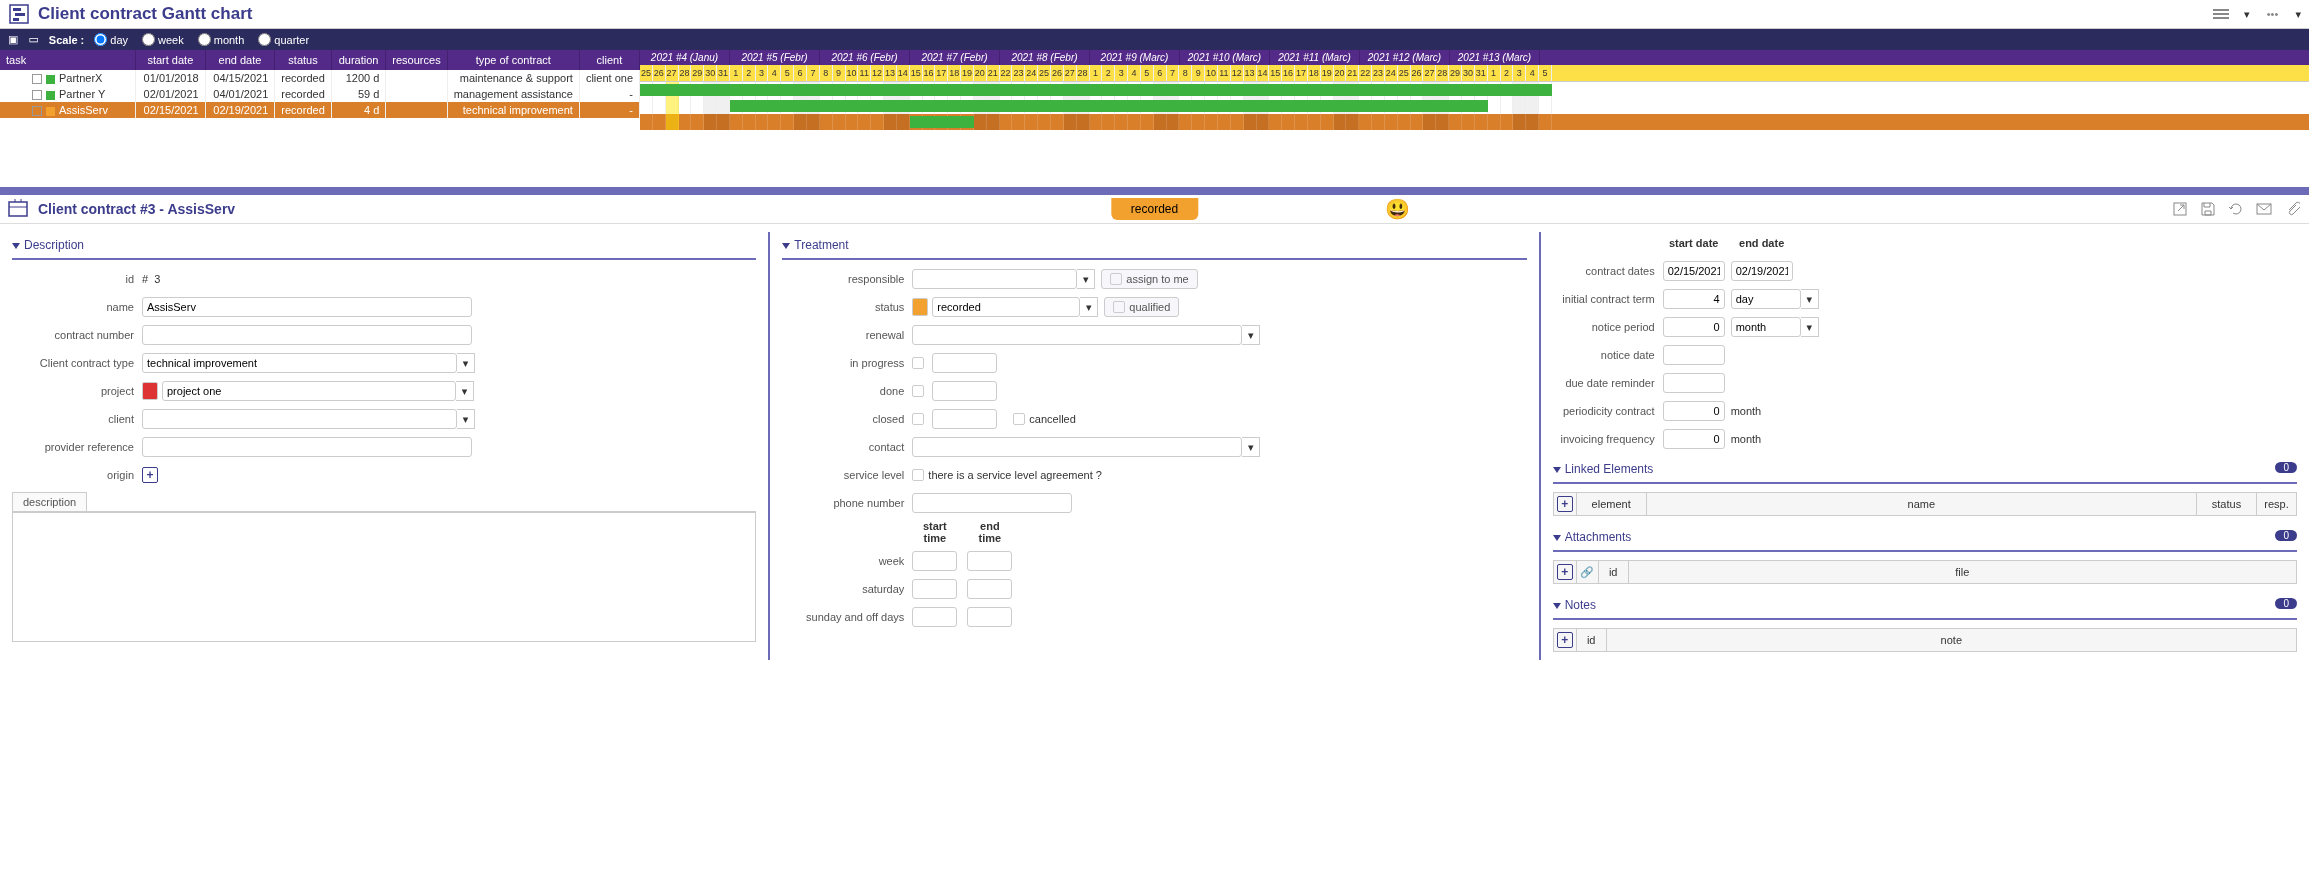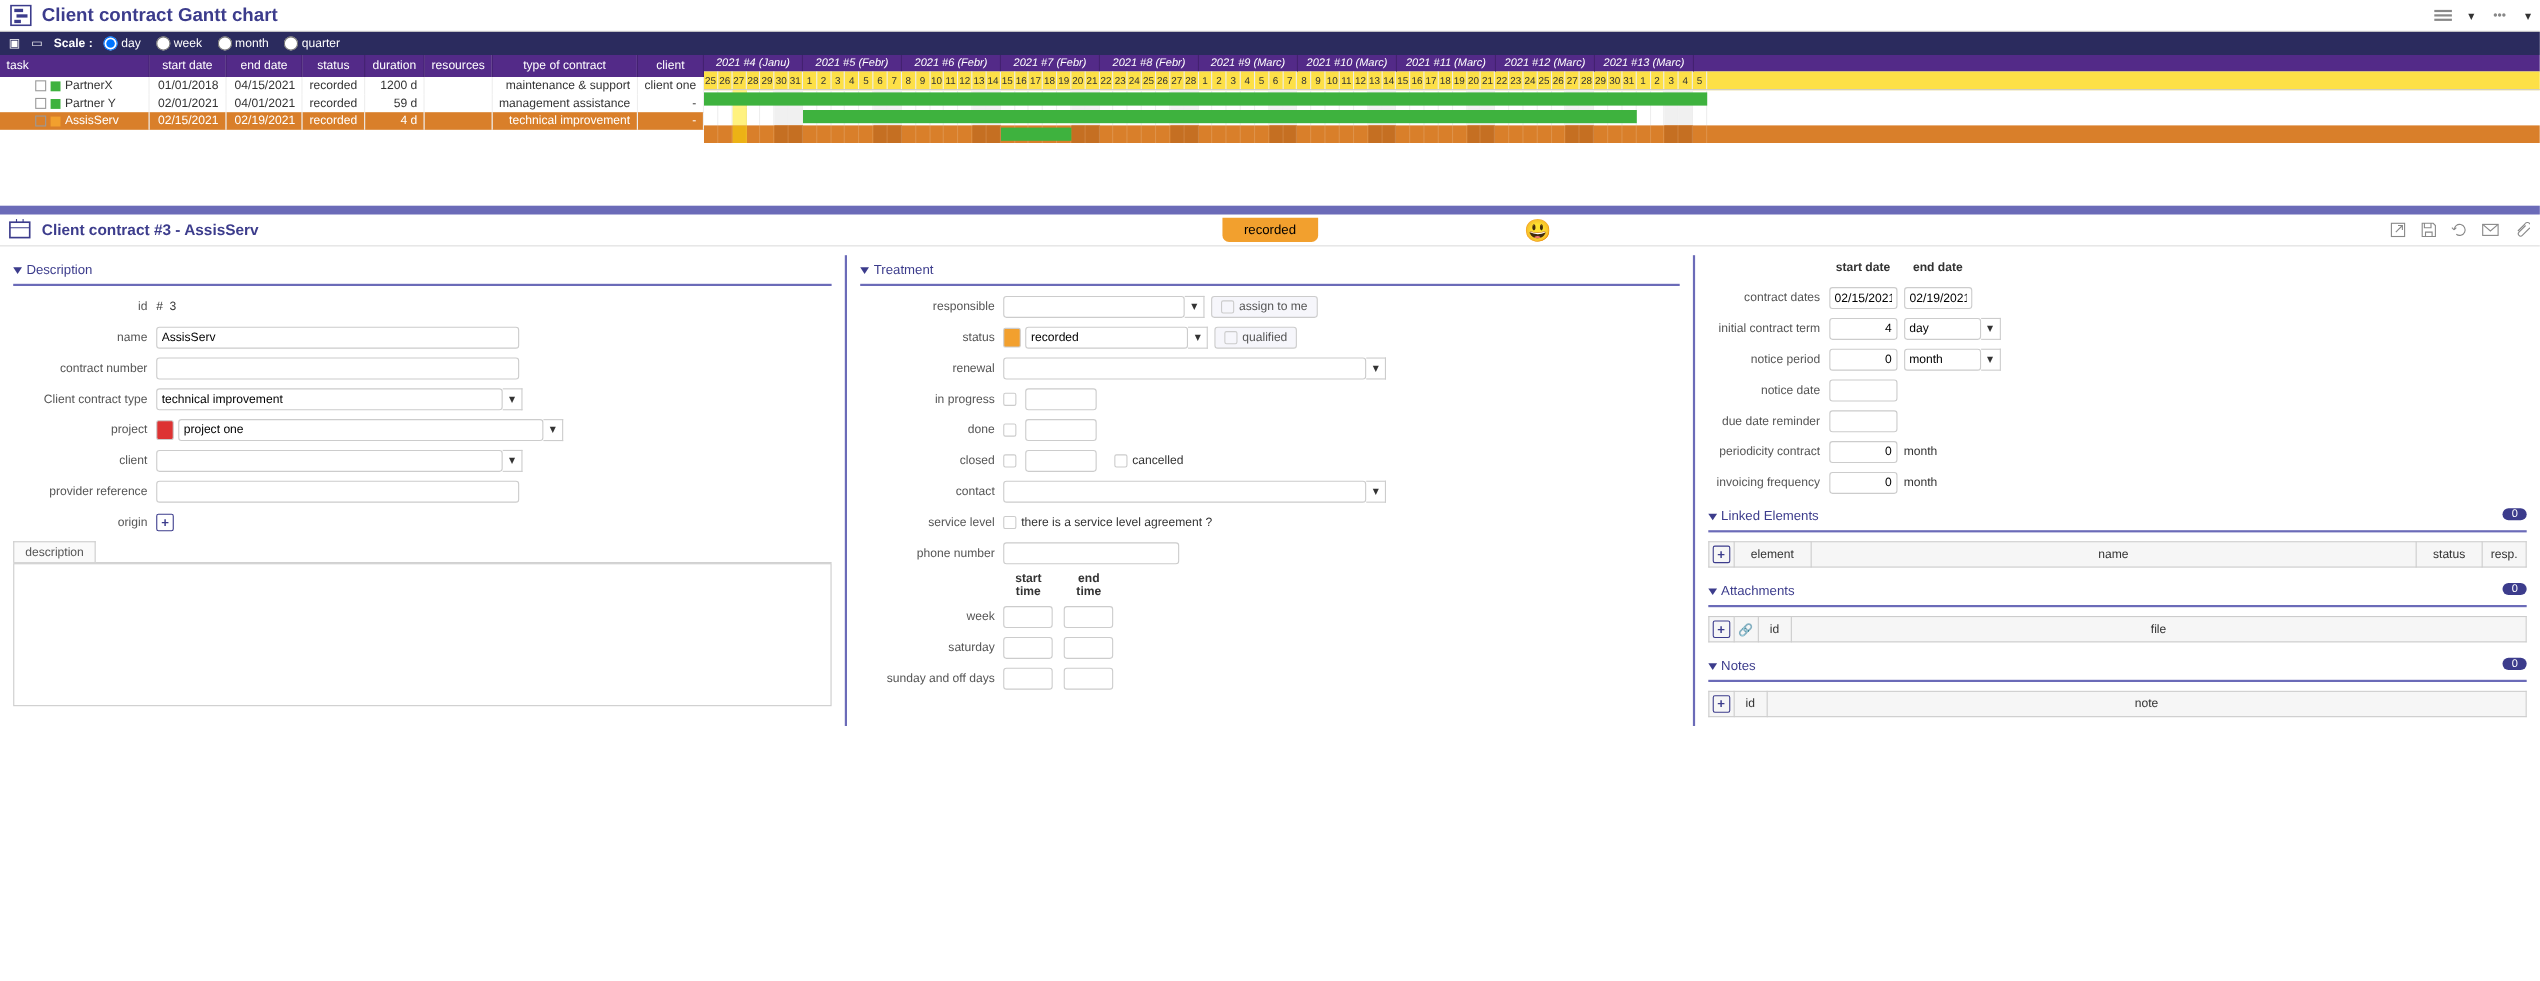--- a/index.html
+++ b/index.html
@@ -576,21 +576,21 @@
 
     <div class="form-row">
         <div class="label">Client contract type</div>
       <input type="text" class="left-border-red" style="width: 315px;" value="technical improvement">
       <span style="border:1px solid #ccc; border-left:none; height:20px; width:18px; text-align:center; line-height:18px;">▾</span>
     </div>
 
     <div class="form-row">
         <div class="label">project</div>
       <span class="small-color-box red"></span>
-      <input type="text" class="left-border-red" style="width: 332px;" value="project one">
+      <input type="text" class="left-border-red" style="width: 294px;" value="project one">
       <span style="border:1px solid #ccc; border-left:none; height:20px; width:18px; text-align:center; line-height:18px;">▾</span>
     </div>
 
     <div class="form-row">
         <div class="label">client</div>
       <input type="text" style="width: 315px;">
       <span style="border:1px solid #ccc; border-left:none; height:20px; width:18px; text-align:center; line-height:18px;">▾</span>
     </div>
 
     <div class="form-row">

